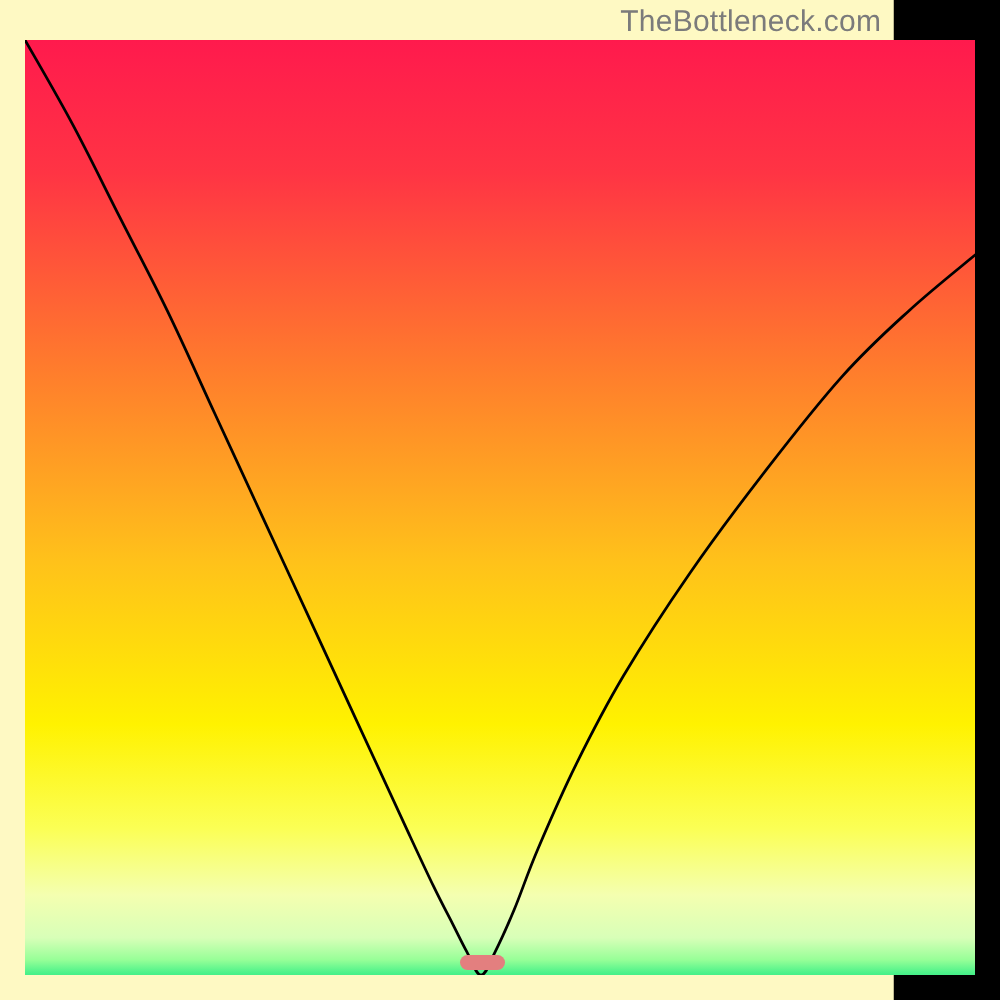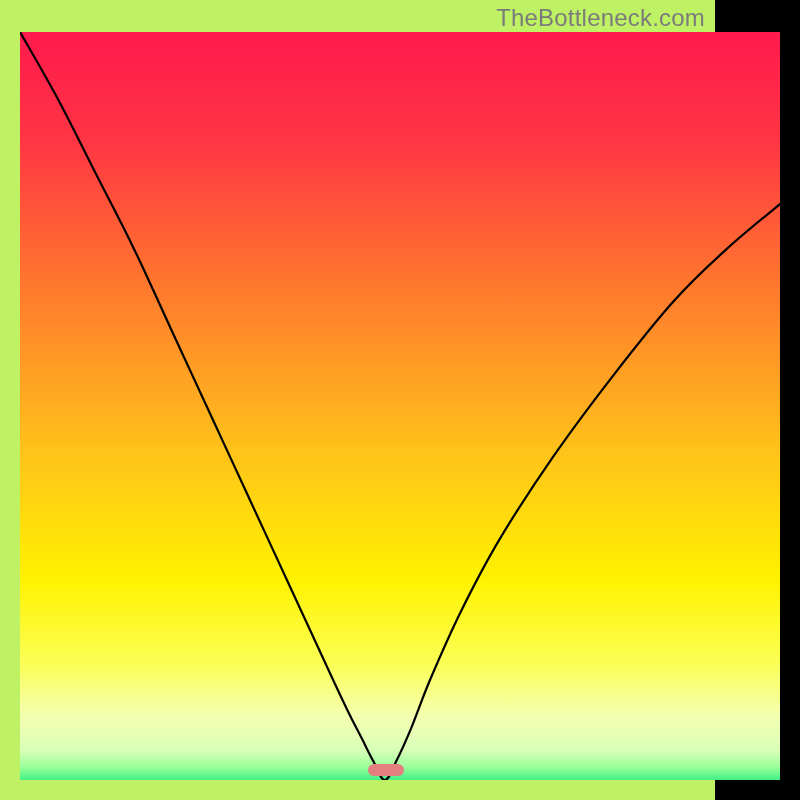--- a/index.html
+++ b/index.html
@@ -8,21 +8,21 @@
     width: 800px;
     height: 800px;
     background: #000;
     overflow: hidden;
     font-family: Arial, Helvetica, sans-serif;
   }
   .outer {
     position: relative;
     width: 715px;
     height: 800px;
-    background: #bef264;
+    background: #fef9c3;
   }
   .watermark {
     position: absolute;
     top: 4px;
     right: 10px;
     color: #7b7b7b;
     font-size: 24px;
     font-weight: 400;
     letter-spacing: 0.2px;
     z-index: 10;

